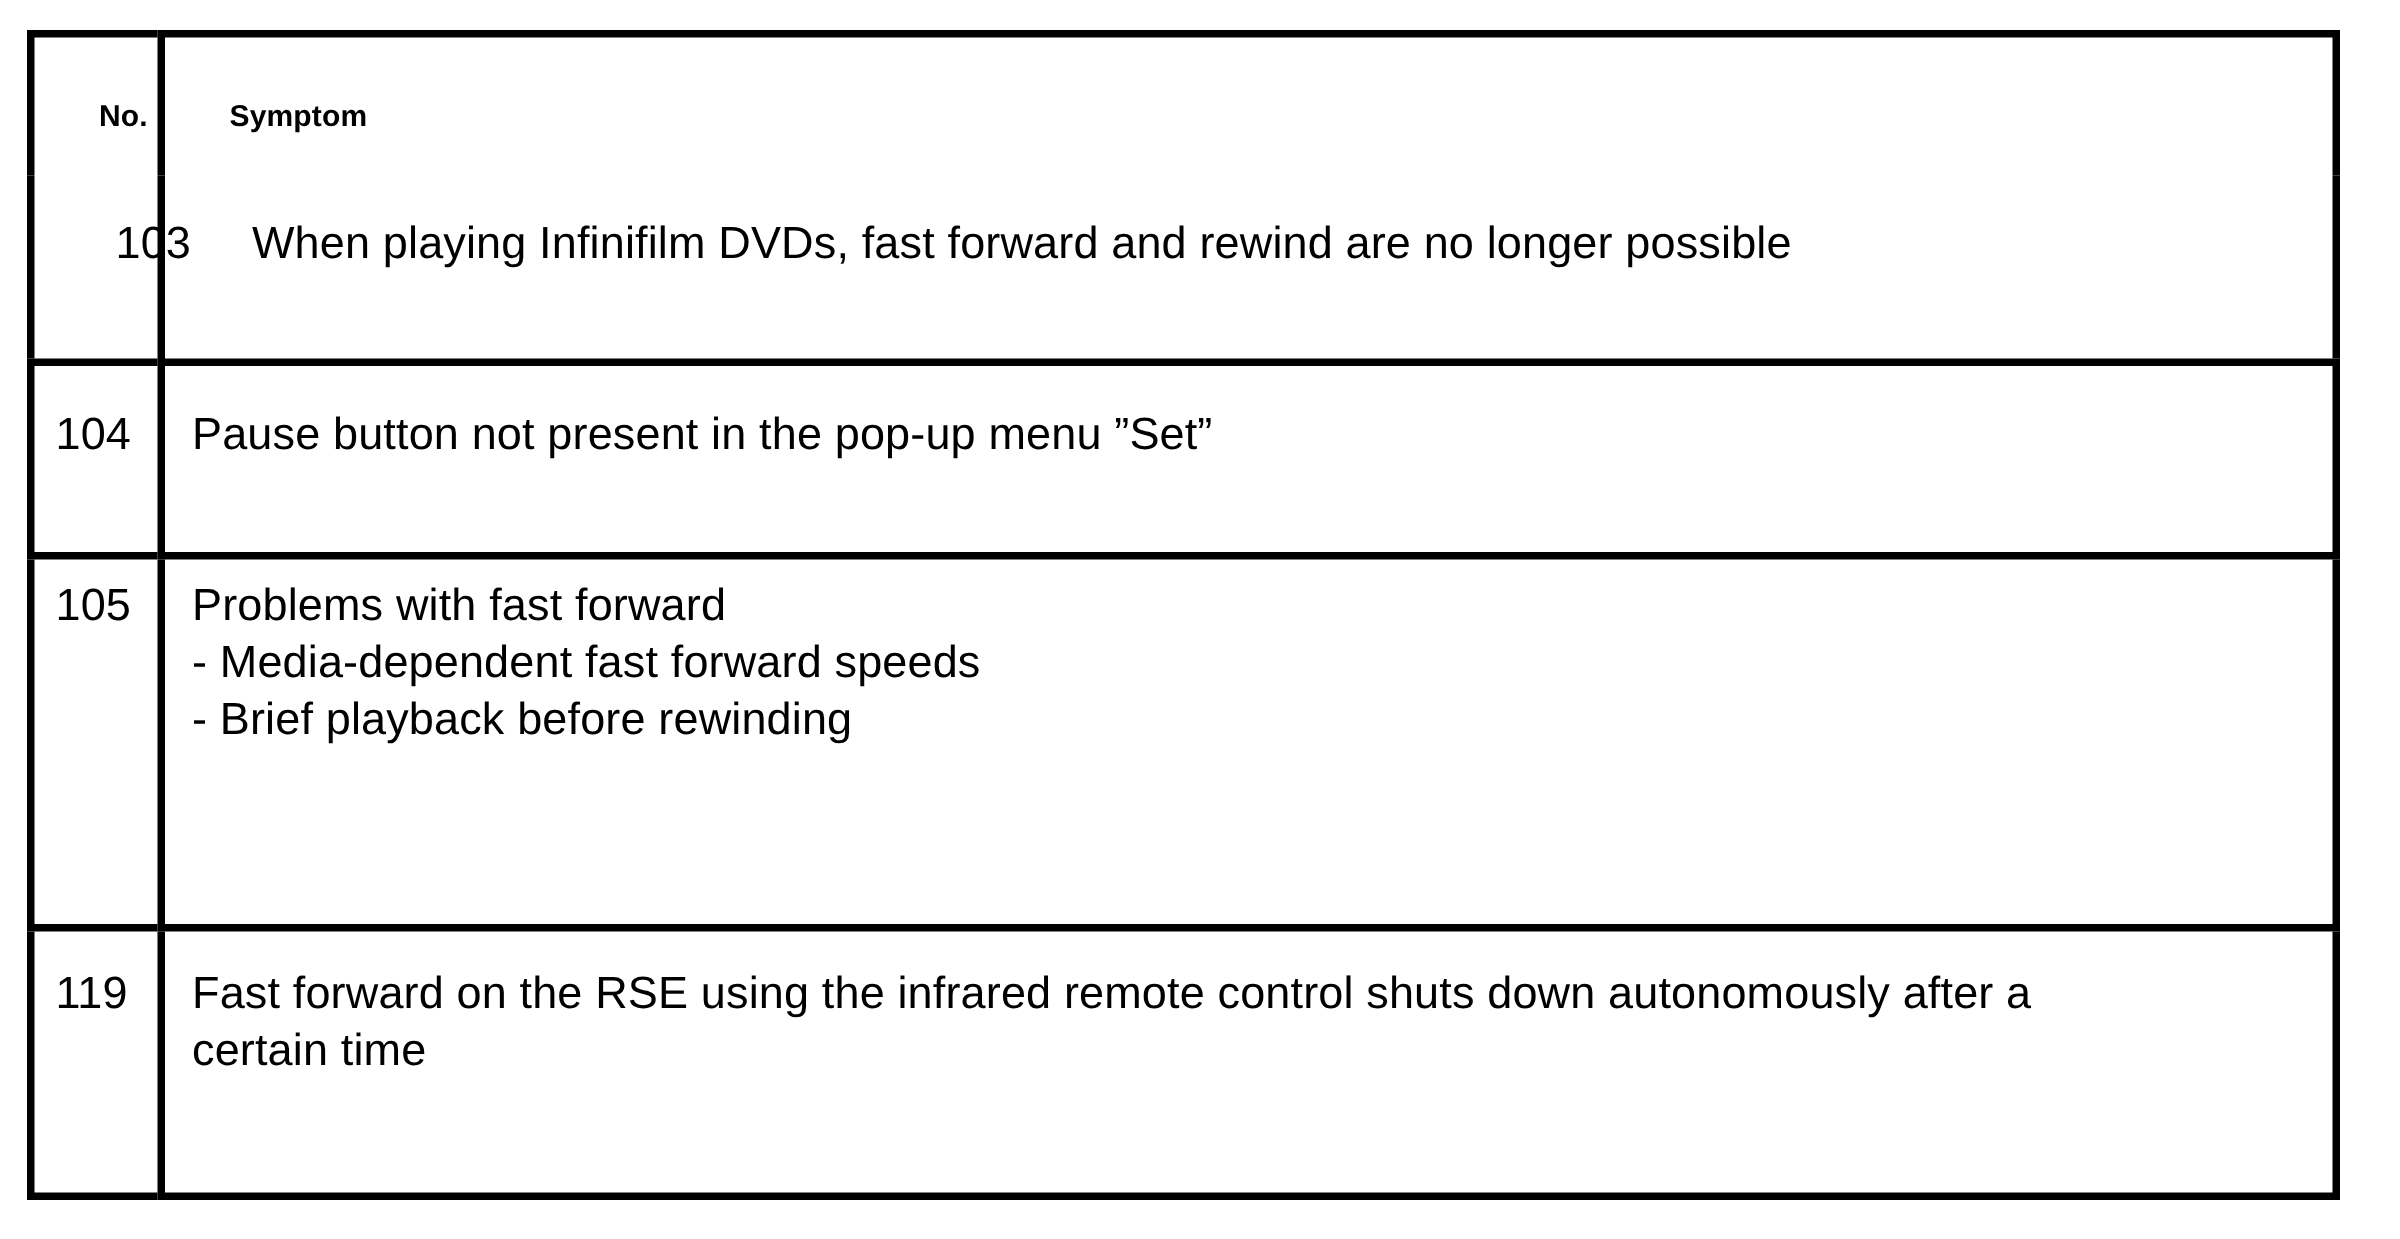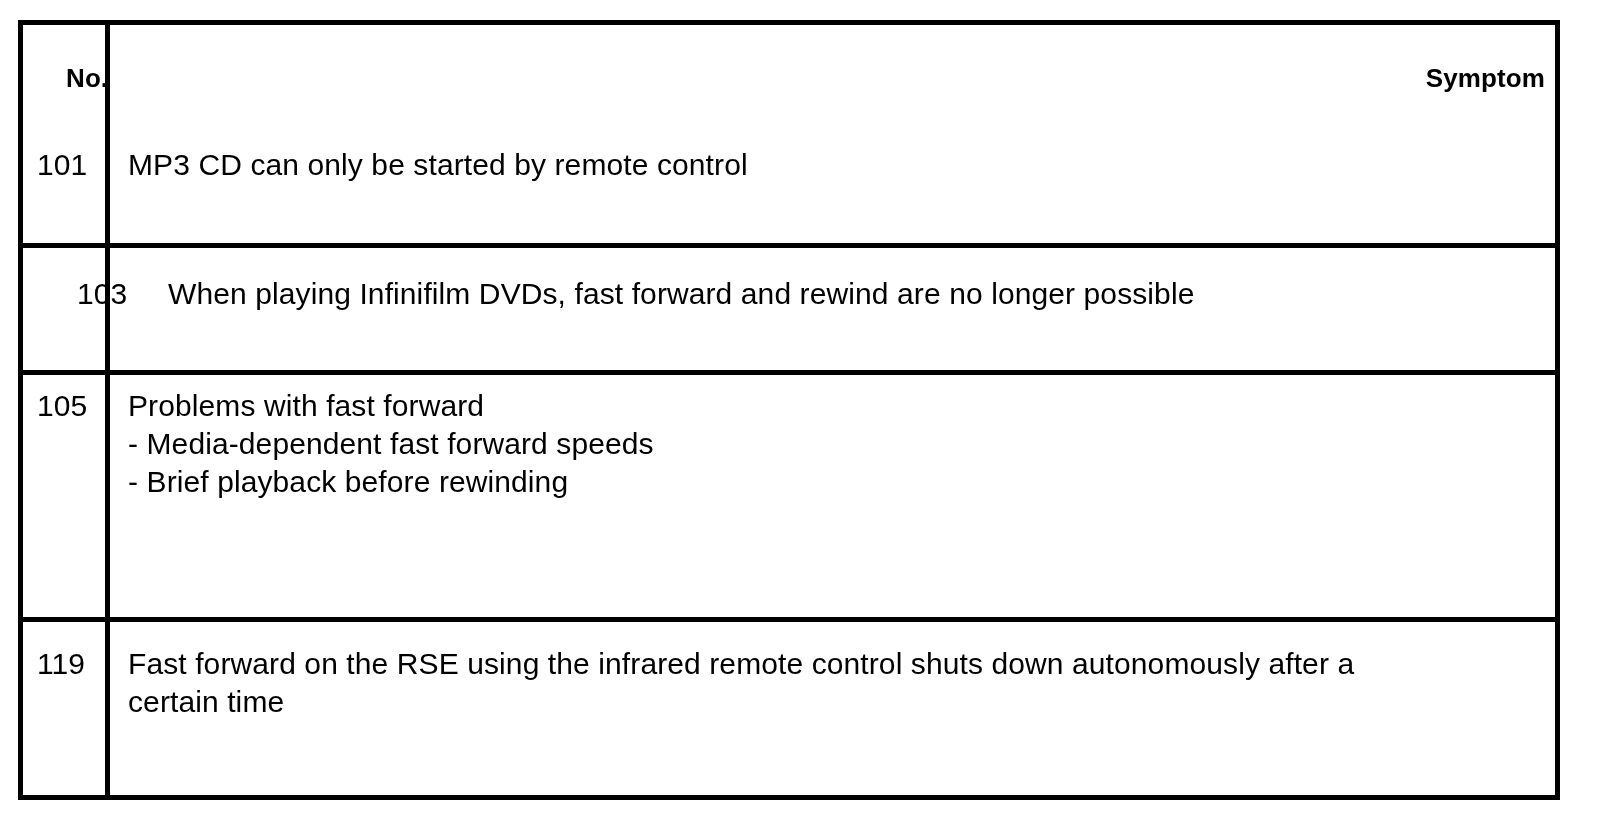--- a/index.html
+++ b/index.html
@@ -85,23 +85,23 @@
     white-space: nowrap;
   }
 
   
   .head-row th {
     height: 92px;
   }
   .head-row .cell-no,
   .head-row .cell-sym {
     font-weight: 700;
-    font-size: 26px;
+    font-size: 20px;
     padding-top: 34px;
-    text-align: right;
+    text-align: left;
     padding-left: 43px;
   }
 
   
   .row-101 td { height: 95px; }
   .row-102 td { height: 96px; }
   .row-103 td { height: 92px; }
   .row-104 td { height: 92px; }
   .row-105 td { height: 183px; }
   .row-106 td { height: 130px; }
@@ -133,43 +133,43 @@
         <th>
           <div class="cell-no">No.</div>
         </th>
         <th>
           <div class="cell-sym">Symptom</div>
         </th>
       </tr>
     </thead>
     <tbody>
 
-      <tr class="row-101">
-        <td>
-          <div class="cell-no">101</div>
-        </td>
-        <td>
-          <div class="cell-sym">
-            <span class="line">MP3 CD can only be started by remote control</span>
-          </div>
-        </td>
-      </tr>
 
 
       <tr class="row-103">
         <td>
           <div class="cell-no">103</div>
         </td>
         <td>
           <div class="cell-sym">
             <span class="line">When playing Infinifilm DVDs, fast forward and rewind are no longer possible</span>
           </div>
         </td>
       </tr>
 
+      <tr class="row-104">
+        <td>
+          <div class="cell-no">104</div>
+        </td>
+        <td>
+          <div class="cell-sym">
+            <span class="line">Pause button not present in the pop-up menu ”Set”</span>
+          </div>
+        </td>
+      </tr>
 
       <tr class="row-105">
         <td>
           <div class="cell-no">105</div>
         </td>
         <td>
           <div class="cell-sym">
             <span class="line">Problems with fast forward</span>
             <span class="line">- Media-dependent fast forward speeds</span>
             <span class="line">- Brief playback before rewinding</span>

